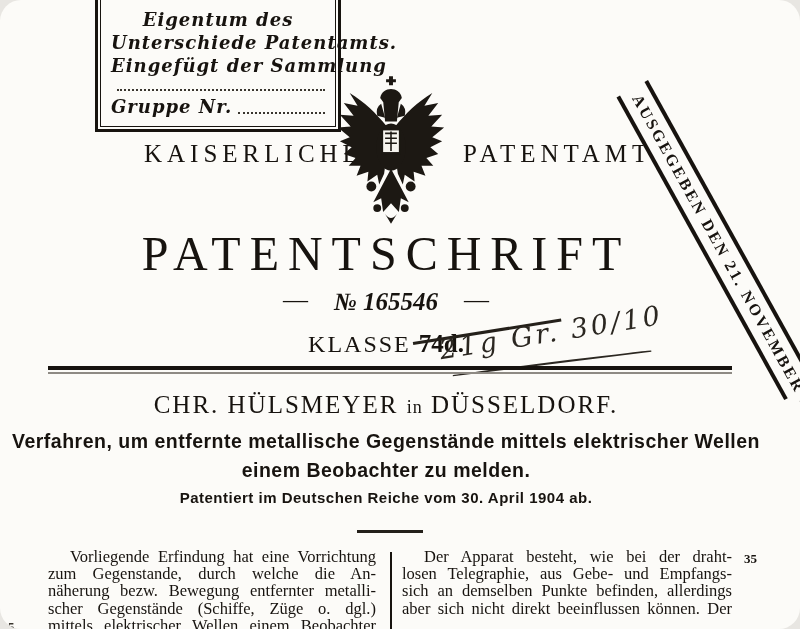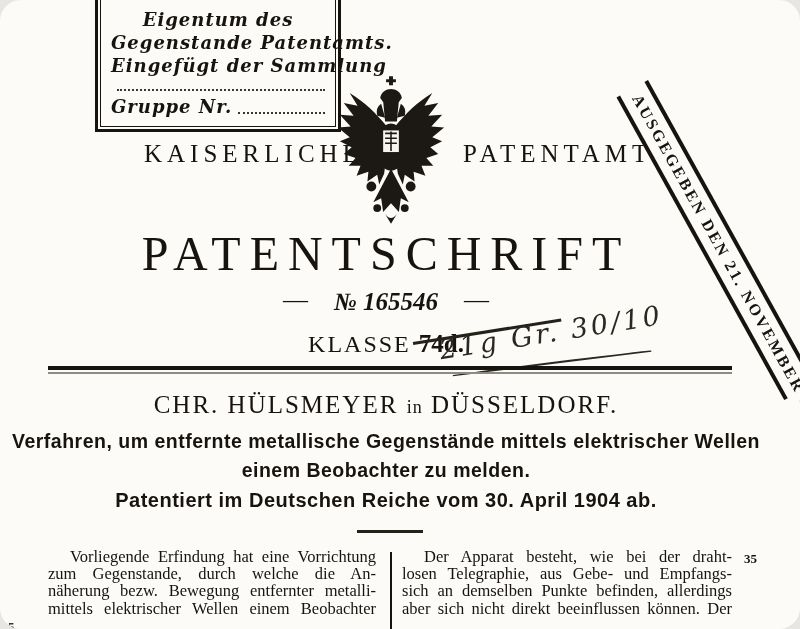--- a/index.html
+++ b/index.html
@@ -72,21 +72,21 @@
   .col-divider{position:absolute;left:390px;top:552px;width:1.5px;height:77px;background:#17130f;}
   
   .author-line{top:391px;font-size:25px;letter-spacing:2px;white-space:nowrap;}
   .author-line .connector{font-size:18px;letter-spacing:1px;}
   .invention-title{
     top:427px;font-family:"Liberation Sans", sans-serif;font-weight:bold;
     font-size:19.5px;line-height:29px;letter-spacing:0.5px;
   }
   .patent-date{
     top:489px;font-family:"Liberation Sans", sans-serif;font-weight:bold;
-    font-size:20px;letter-spacing:0.5px;
+    font-size:15px;letter-spacing:0.5px;
   }
   
   .column{position:absolute;top:548px;font-size:16.5px;line-height:17.2px;}
   .column-left{left:48px;width:328px;}
   .column-right{left:402px;width:330px;}
   .body-line{
     text-align:justify;text-align-last:justify;white-space:nowrap;
     word-spacing:2px;
   }
   .body-line.indent{padding-left:22px;}
@@ -95,21 +95,21 @@
   .margin-num-5{left:8px;top:619px;color:#3a362f;}
 </style>
 </head>
 <body>
 
 <div class="page">
 
   <div class="stamp-box">
     <div class="stamp-box-inner">
       <div class="stamp-line">Eigentum des</div>
-      <div class="stamp-line">Gegenstande Patentamts.</div>
+      <div class="stamp-line">Unterschiede Patentamts.</div>
       <div class="stamp-line">Eingefügt der Sammlung</div>
       <div class="stamp-line leaderline">
         <span class="leader"></span>
       </div>
       <div class="stamp-line leaderline">
         <span>Gruppe Nr.</span>
         <span class="leader"></span>
       </div>
     </div>
   </div>
@@ -188,20 +188,21 @@
   </div>
 
   <div class="center-band patent-date">Patentiert im Deutschen Reiche vom 30. April 1904 ab.</div>
 
   <div class="short-rule"></div>
 
   <div class="column column-left">
     <div class="body-line indent">Vorliegende Erfindung hat eine Vorrichtung</div>
     <div class="body-line">zum Gegenstande, durch welche die An-</div>
     <div class="body-line">näherung bezw. Bewegung entfernter metalli-</div>
+    <div class="body-line">scher Gegenstände (Schiffe, Züge o. dgl.)</div>
     <div class="body-line">mittels elektrischer Wellen einem Beobachter</div>
   </div>
 
   <div class="col-divider"></div>
 
   <div class="column column-right">
     <div class="body-line indent">Der Apparat besteht, wie bei der draht-</div>
     <div class="body-line">losen Telegraphie, aus Gebe- und Empfangs-</div>
     <div class="body-line">sich an demselben Punkte befinden, allerdings</div>
     <div class="body-line">aber sich nicht direkt beeinflussen können. Der</div>

